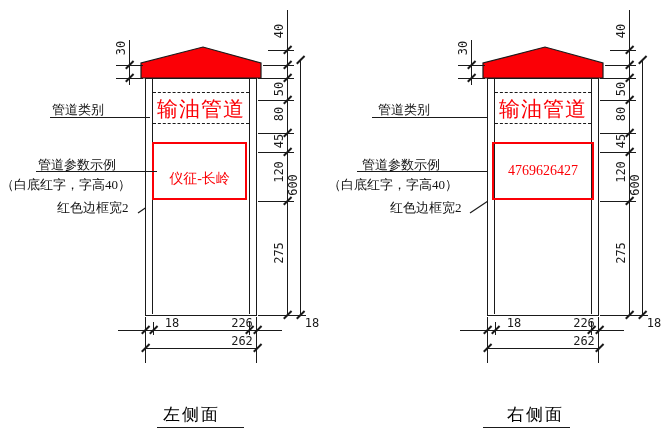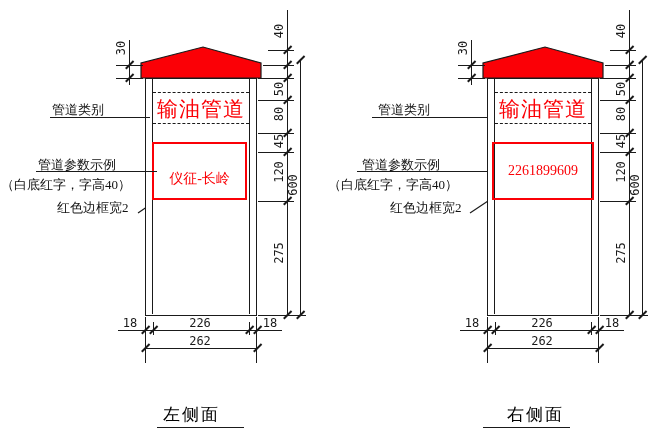--- a/index.html
+++ b/index.html
@@ -3,21 +3,21 @@
 <meta charset="utf-8">
 <style>
   html,body{margin:0;padding:0;background:#fff;}
   .cv{position:relative;width:669px;height:447px;background:#fff;font-family:"DejaVu Sans",sans-serif;overflow:hidden;}
   .hl{position:absolute;height:1px;background:#1a1a1a;}
   .vl{position:absolute;width:1px;background:#1a1a1a;}
   .tk{position:absolute;width:11px;height:1.5px;background:#1a1a1a;transform:rotate(-45deg);}
   .vdim{position:absolute;width:30px;height:14px;line-height:14px;text-align:center;
         font-family:"DejaVu Sans Mono",monospace;font-size:12px;color:#1a1a1a;transform:rotate(-90deg);}
   .hdim{position:absolute;width:30px;height:14px;line-height:14px;text-align:center;
-        font-family:"DejaVu Sans Mono",monospace;font-size:12px;color:#1a1a1a;}
+        font-family:"DejaVu Sans Mono",monospace;font-size:12px;color:#1a1a1a;margin-left:42px;}
   .lbl{position:absolute;font-size:13px;color:#111;white-space:nowrap;font-family:"Liberation Serif",serif;}
   .dash{position:absolute;height:0;border-top:1.6px dashed #1a1a1a;}
   .post{position:absolute;border:1.2px solid #1a1a1a;background:#fff;}
   .cat{position:absolute;width:98px;text-align:center;font-size:21px;color:#fb0006;
        font-family:"Liberation Serif",serif;letter-spacing:1px;white-space:nowrap;}
   .rbox{position:absolute;border:2px solid #fb0006;color:#fb0006;display:flex;flex-direction:column;
         justify-content:space-evenly;align-items:center;text-align:center;font-family:"Liberation Serif",serif;}
   .rbox .l1{font-size:14px;white-space:nowrap;margin-top:16px;}
   .rbox .l2{font-size:14px;white-space:nowrap;}
   .rbox .big{font-size:16px;}
@@ -112,21 +112,21 @@
 
   <div class="post" style="left:487px;top:78px;width:110px;height:236px;"></div>
   <div class="vl" style="left:494px;top:79px;height:235px;"></div>
   <div class="vl" style="left:591px;top:79px;height:235px;"></div>
 
   <div class="dash" style="left:495px;top:92px;width:96px;"></div>
   <div class="dash" style="left:495px;top:123px;width:96px;"></div>
   <div class="cat" style="left:494px;top:95px;">输油管道</div>
 
   <div class="rbox" style="left:492px;top:142px;width:98px;height:54px;">
-    <div class="l2">2261899609</div>
+    <div class="l2">4769626427</div>
   </div>
 
   <div class="lbl" style="left:378px;top:101px;">管道类别</div>
   <div class="hl" style="left:372px;top:117px;width:115px;"></div>
   <div class="lbl" style="left:362px;top:156px;">管道参数示例</div>
   <div class="hl" style="left:357px;top:171px;width:130px;"></div>
   <div class="lbl" style="left:328px;top:176px;">（白底红字，字高40）</div>
   <div class="lbl" style="left:390px;top:199px;">红色边框宽2</div>
 
   <div class="vl" style="left:471px;top:40px;height:45px;"></div>

